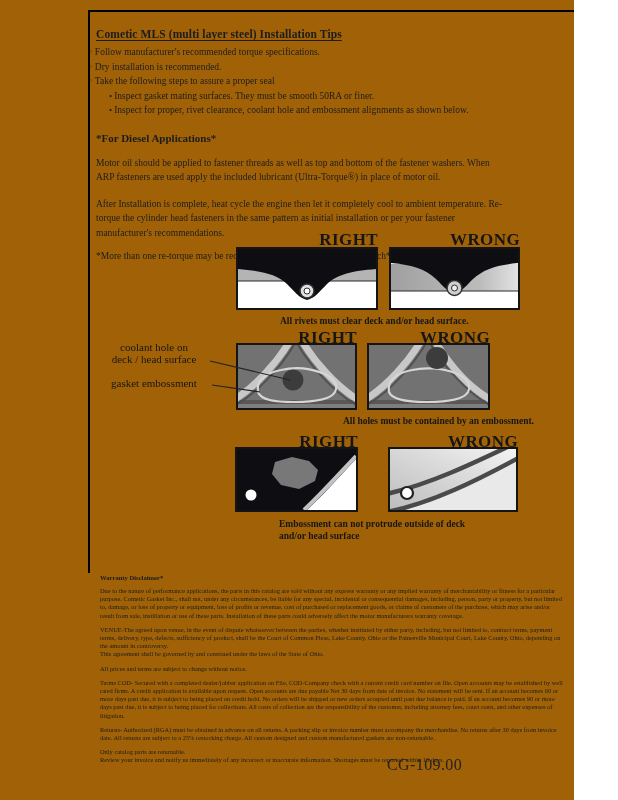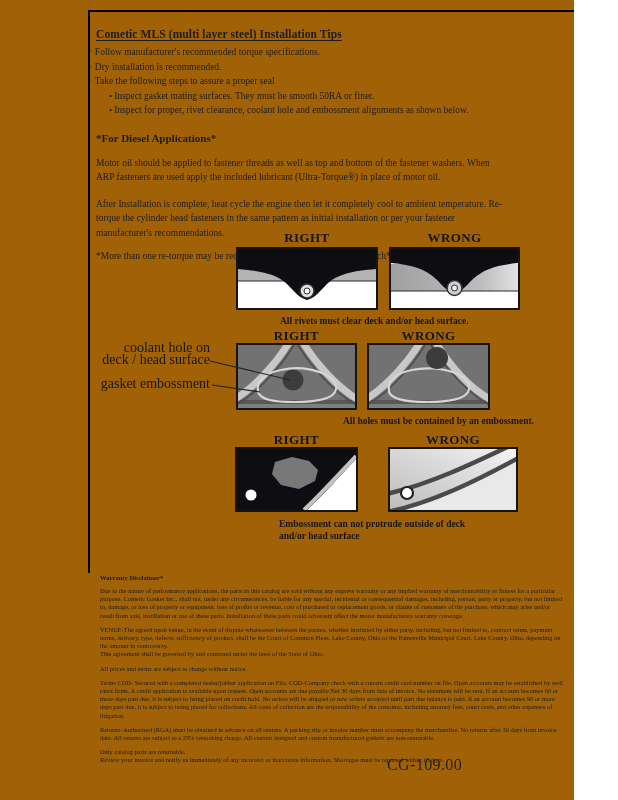--- a/index.html
+++ b/index.html
@@ -18,25 +18,25 @@
   }
   .bullet{font-size:9.5px;line-height:14.6px;display:flex;}
   .b-marker{font-size:8px;line-height:14.6px;margin-right:3px;margin-left:-7px;}
   .sub-bullet{font-size:9.5px;line-height:14.6px;display:flex;margin-left:13px;}
   .sb-marker{font-size:9px;line-height:14.6px;margin-right:2px;}
   .diesel-heading{font-size:11px;font-weight:bold;margin:14px 0 4px 0;}
   .para{font-size:9.5px;line-height:14.4px;margin:12px 0 9px 0;width:412px;}
   .note{font-size:9.5px;line-height:14.4px;margin-top:2px;}
 
   .figures{position:absolute;left:0;top:228px;width:618px;height:348px;}
-  .fig-label{position:absolute;font-size:13px;font-weight:600;text-align:center;letter-spacing:.4px;color:#161616;}
+  .fig-label{position:absolute;font-size:17px;font-weight:600;text-align:right;letter-spacing:.4px;color:#161616;}
   .fig-box{position:absolute;border:2px solid #141414;background:#fff;box-sizing:border-box;}
   .fig-box svg{display:block;}
   .fig-caption{position:absolute;font-size:9.5px;font-weight:600;color:#161616;line-height:12px;margin-left:44px;}
-  .side-label{position:absolute;font-size:14px;line-height:11.5px;text-align:right;color:#161616;}
+  .side-label{position:absolute;font-size:11px;line-height:11.5px;text-align:center;color:#161616;}
   .leader-overlay{position:absolute;pointer-events:none;}
 
   .warranty{position:absolute;left:100px;top:574px;width:463px;}
   .warranty h4{font-size:6.6px;font-weight:bold;margin:0 0 6px 0;}
   .warranty p{font-size:6.4px;line-height:8.2px;margin:0 0 6px 0;white-space:pre-line;}
 
   .footer-code{position:absolute;left:387px;top:756px;font-size:16px;letter-spacing:.4px;color:#222;}
 </style>
 </head>
 <body>

